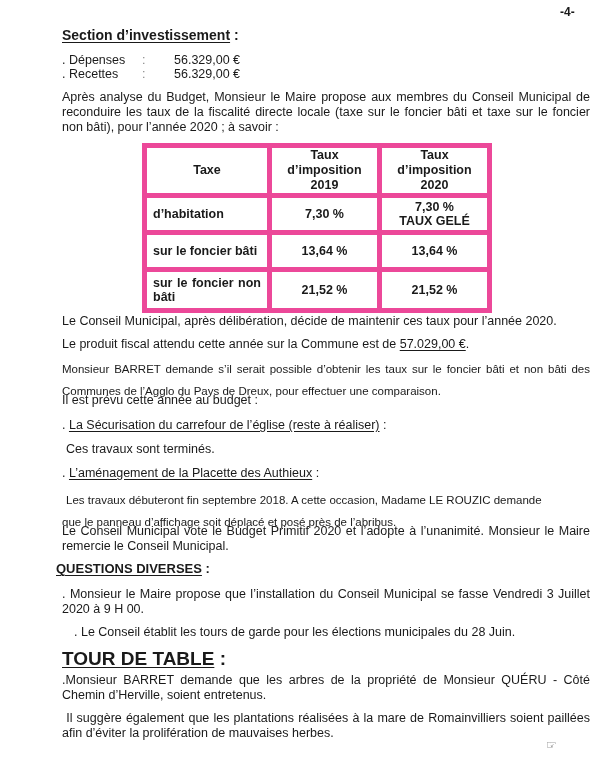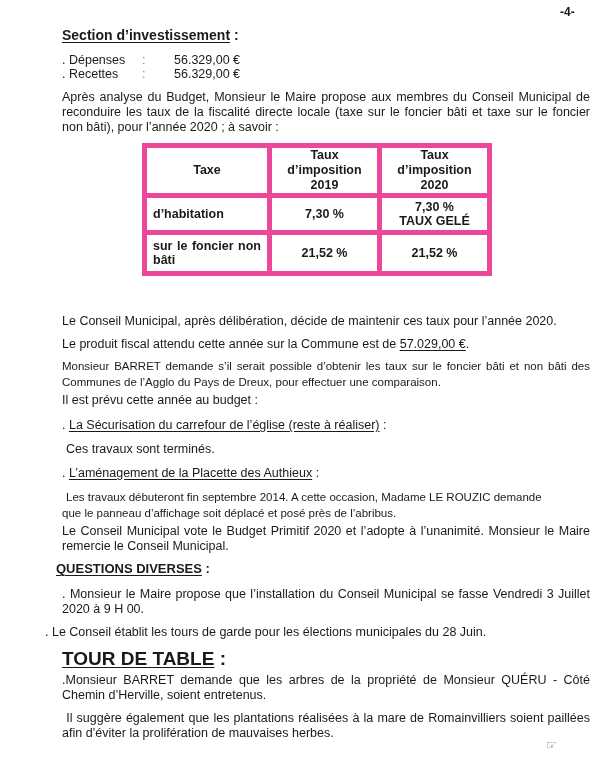--- a/index.html
+++ b/index.html
@@ -5,21 +5,21 @@
   html, body { margin: 0; padding: 0; background: #ffffff; }
   body {
     width: 602px; height: 769px; position: relative; overflow: hidden;
     font-family: "Liberation Sans", sans-serif; color: #1a1a1a;
   }
   .abs { position: absolute; }
   .page-num { left: 560px; top: 5px; font-size: 12px; font-weight: bold; }
   .h-section { font-size: 14px; font-weight: bold; }
   .h-section u { text-decoration: underline; text-underline-offset: 2px; }
   .p { font-size: 12.5px; line-height: 15px; text-align: justify; }
-  .small { font-size: 11.5px; line-height: 16px; }
+  .small { font-size: 11.5px; line-height: 22px; }
   .bold { font-weight: normal; }
   .u { text-decoration: underline; text-underline-offset: 2px; }
   .budget-row { font-size: 12.5px; line-height: 14px; white-space: nowrap; }
   .budget-row span { display: inline-block; }
   .lbl { width: 80px; }
   .colon { width: 32px; color: #888; }
   table.tax {
     position: absolute; left: 142px; top: 143px; width: 350px;
     border-collapse: collapse; font-size: 12.5px; font-weight: bold;
   }
@@ -58,20 +58,25 @@
     <th>Taux d’imposition 2020</th>
   </tr>
   <tr style="height:37px;">
     <td class="c-name">d’habitation</td>
     <td class="c-v">7,30 %</td>
     <td class="c-v">
       <div>7,30 %</div>
       <div>TAUX GELÉ</div>
     </td>
   </tr>
+  <tr style="height:37px;">
+    <td class="c-name">sur le foncier bâti</td>
+    <td class="c-v">13,64 %</td>
+    <td class="c-v">13,64 %</td>
+  </tr>
   <tr style="height:41px;">
     <td class="c-name">
       <div class="jl">sur le foncier non</div>
       <div>bâti</div>
     </td>
     <td class="c-v">21,52 %</td>
     <td class="c-v">21,52 %</td>
   </tr>
 </tbody>
   </table>
@@ -87,30 +92,30 @@
 <div class="abs p bold" style="left:62px; top:393px; width:528px;">Il est prévu cette année au budget :</div>
 
 <div class="abs p" style="left:62px; top:418px; width:528px;">
   <span>. </span><span class="u">La Sécurisation du carrefour de l’église (reste à réaliser)</span><span> :</span>
 </div>
 <div class="abs p" style="left:66px; top:442px; width:524px;">Ces travaux sont terminés.</div>
 
 <div class="abs p" style="left:62px; top:466px; width:528px;">
   <span>. </span><span class="u">L’aménagement de la Placette des Authieux</span><span> :</span>
 </div>
-<div class="abs p small" style="left:62px; top:489px; width:500px; text-indent:4px; text-align:left;">Les travaux débuteront fin septembre 2014. A cette occasion, Madame LE ROUZIC demande que le panneau d’affichage soit déplacé et posé près de l’abribus.</div>
+<div class="abs p small" style="left:62px; top:489px; width:500px; text-indent:4px; text-align:left;">Les travaux débuteront fin septembre 2018. A cette occasion, Madame LE ROUZIC demande que le panneau d’affichage soit déplacé et posé près de l’abribus.</div>
 
 <div class="abs p bold" style="left:62px; top:524px; width:528px;">Le Conseil Municipal vote le Budget Primitif 2020 et l’adopte à l’unanimité. Monsieur le Maire remercie le Conseil Municipal.</div>
 
 <div class="abs h-section" style="left:56px; top:561px; font-size:13px;">
   <u>QUESTIONS DIVERSES</u><span> :</span>
 </div>
 
 <div class="abs p" style="left:62px; top:587px; width:528px;">. Monsieur le Maire propose que l’installation du Conseil Municipal se fasse Vendredi 3 Juillet 2020 à 9 H 00.</div>
-<div class="abs p" style="left:45px; top:625px; width:528px;">. Le Conseil établit les tours de garde pour les élections municipales du 28 Juin.</div>
+<div class="abs p" style="left:74px; top:625px; width:528px;">. Le Conseil établit les tours de garde pour les élections municipales du 28 Juin.</div>
 
 <div class="abs h-section" style="left:62px; top:648px; font-size:19px;">
   <u>TOUR DE TABLE</u><span> :</span>
 </div>
 
 <div class="abs p" style="left:62px; top:673px; width:528px;">.Monsieur BARRET demande que les arbres de la propriété de Monsieur QUÉRU - Côté Chemin d’Herville, soient entretenus.</div>
 <div class="abs p" style="left:62px; top:711px; width:528px; white-space:pre-wrap;"> Il suggère également que les plantations réalisées à la mare de Romainvilliers soient paillées afin d’éviter la prolifération de mauvaises herbes.</div>
 
 <div class="abs hand">☞</div>
 

